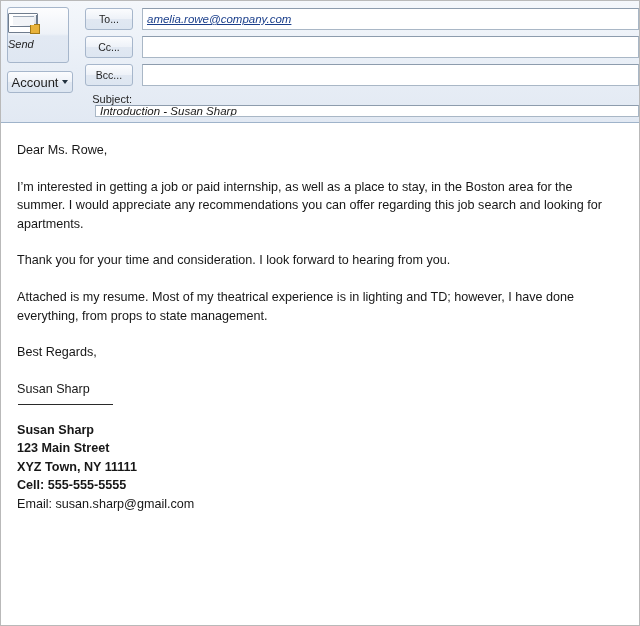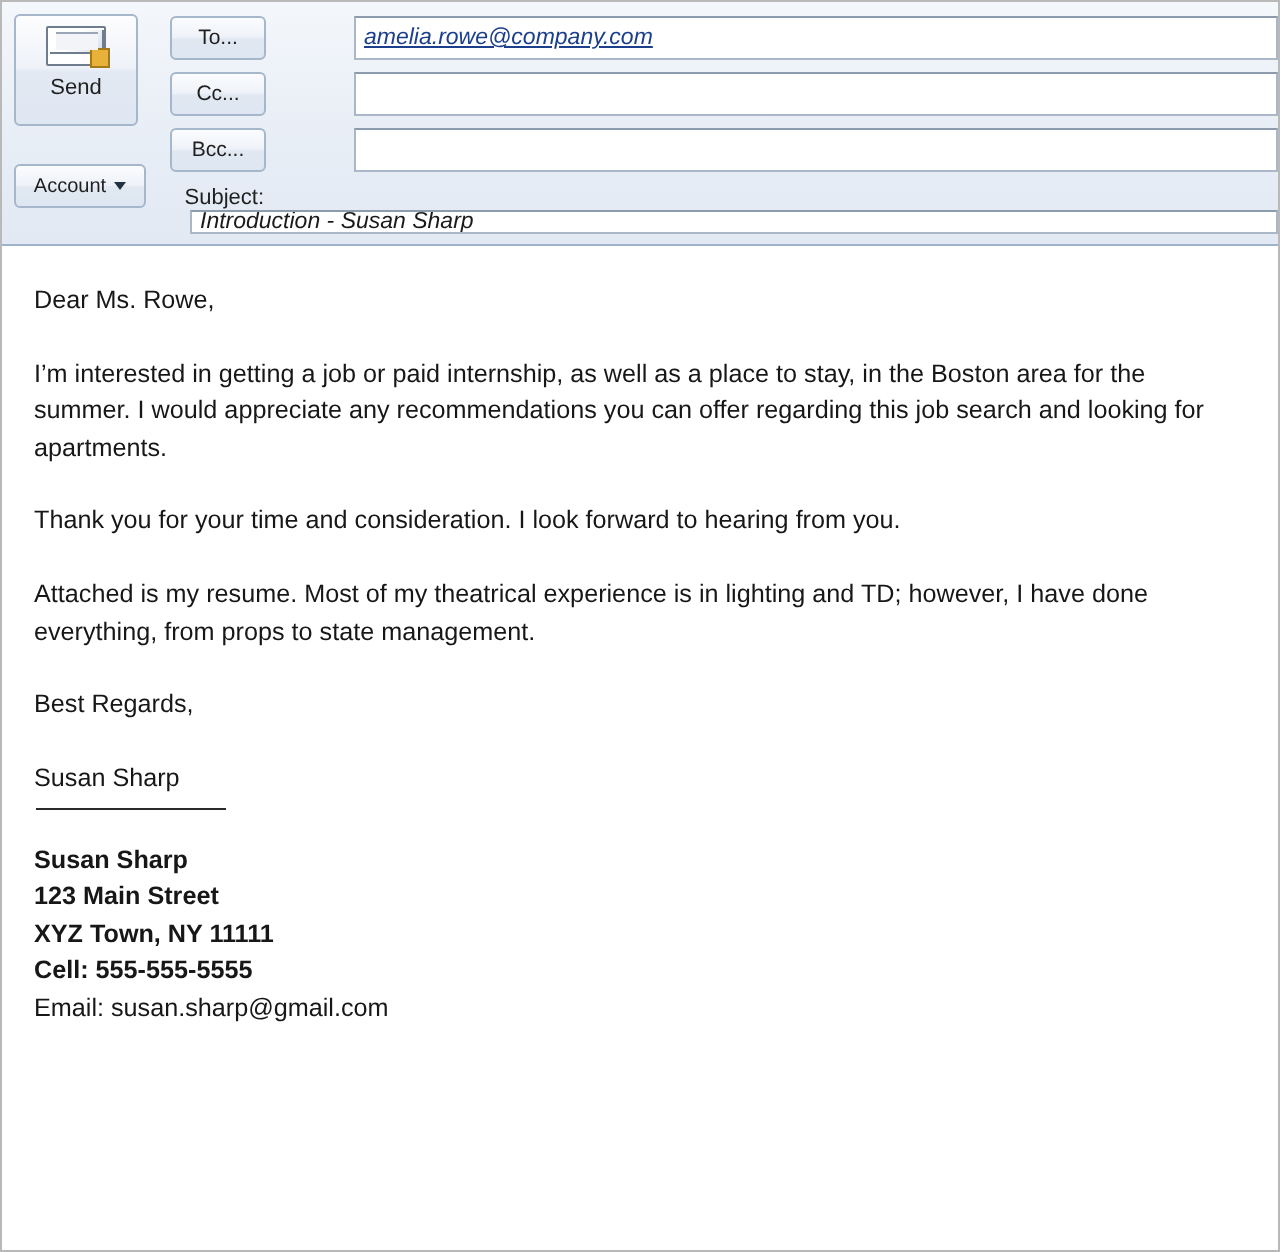--- a/index.html
+++ b/index.html
@@ -39,24 +39,24 @@
   }
 
   .send-button {
     width: 62px;
     height: 56px;
     background: linear-gradient(to bottom, #fdfdfe 0%, #eef2f8 48%, #e2e9f3 52%, #dfe7f2 100%);
     border: 1px solid #a6b6cb;
     border-radius: 3px;
     display: flex;
     flex-direction: column;
-    align-items: center;
     justify-content: flex-start;
     padding-top: 5px;
     cursor: pointer;
+    font-style: italic;
   }
 
   .env-icon {
     width: 30px;
     height: 20px;
     border: 1px solid #6f7c8d;
     background: #ffffff;
     position: relative;
     border-radius: 1px;
   }
@@ -87,31 +87,31 @@
     border: 1px solid #a37a18;
   }
 
   .send-label {
     font-size: 11px;
     color: #1f1f1f;
     margin-top: 5px;
   }
 
   .account-button {
-    margin-top: 19px;
+    margin-top: 8px;
     width: 66px;
     height: 22px;
     background: linear-gradient(to bottom, #fbfcfe 0%, #eef2f8 48%, #e1e8f2 52%, #dde6f1 100%);
     border: 1px solid #a6b6cb;
     border-radius: 3px;
     display: flex;
     align-items: center;
     justify-content: center;
     gap: 4px;
-    font-size: 10px;
+    font-size: 13px;
     color: #1f1f1f;
     cursor: pointer;
   }
   .caret-down {
     width: 0; height: 0;
     border-left: 3.5px solid transparent;
     border-right: 3.5px solid transparent;
     border-top: 4px solid #22313f;
     display: inline-block;
   }
@@ -121,21 +121,20 @@
     position: absolute;
     left: 84px;
     top: 6px;
     right: 0;
   }
   .field-row {
     display: flex;
     align-items: center;
     height: 24px;
     margin-bottom: 4px;
-    gap: 35px;
   }
   .field-btn {
     width: 48px;
     height: 22px;
     background: linear-gradient(to bottom, #fbfcfe 0%, #eef2f8 48%, #e1e8f2 52%, #dde6f1 100%);
     border: 1px solid #a6b6cb;
     border-radius: 3px;
     font-size: 10.5px;
     color: #1f1f1f;
     display: flex;

